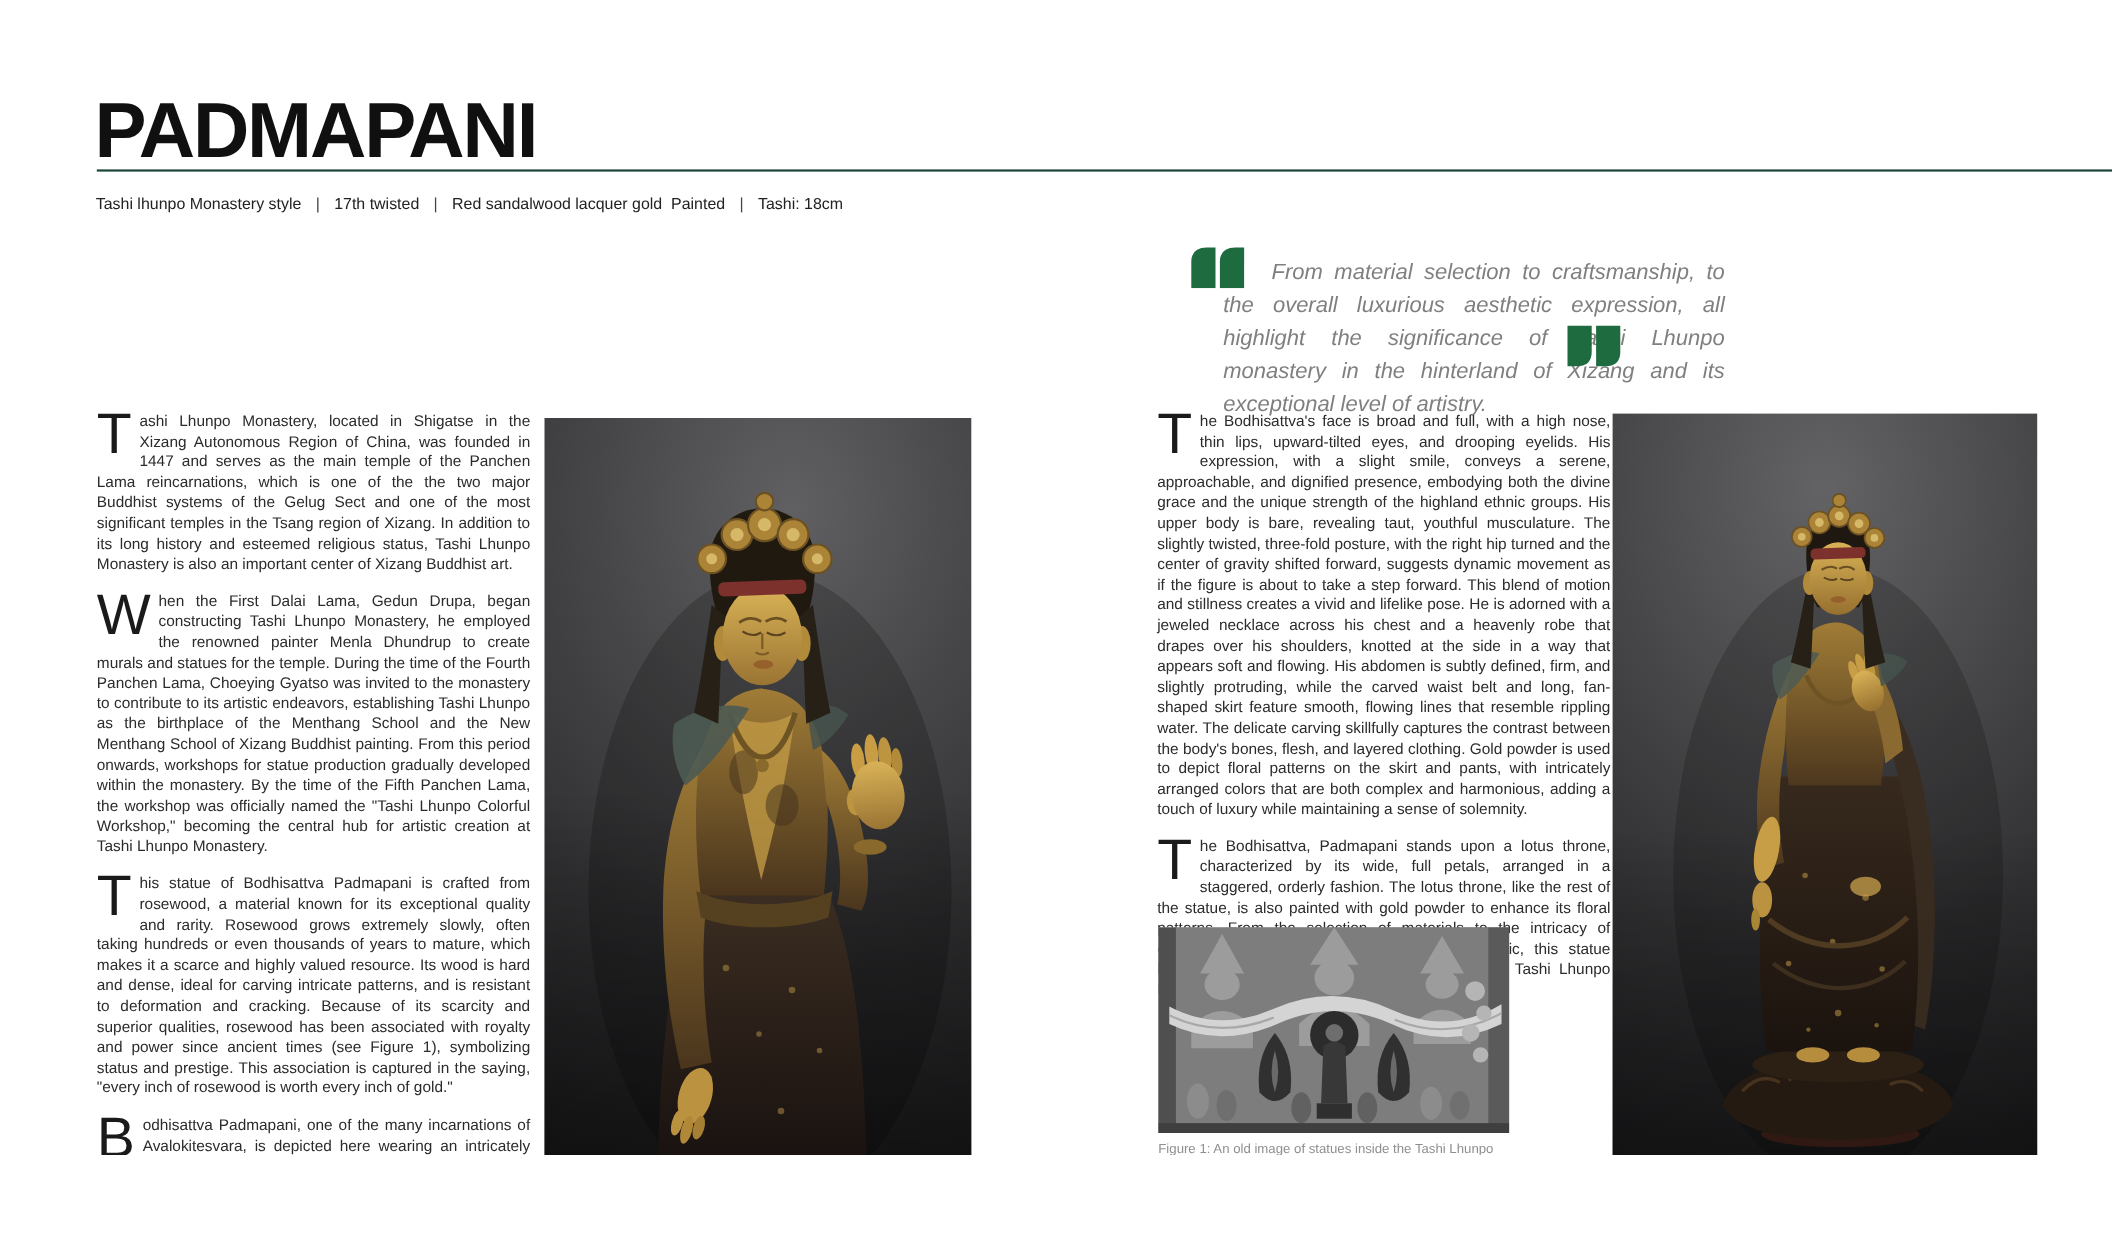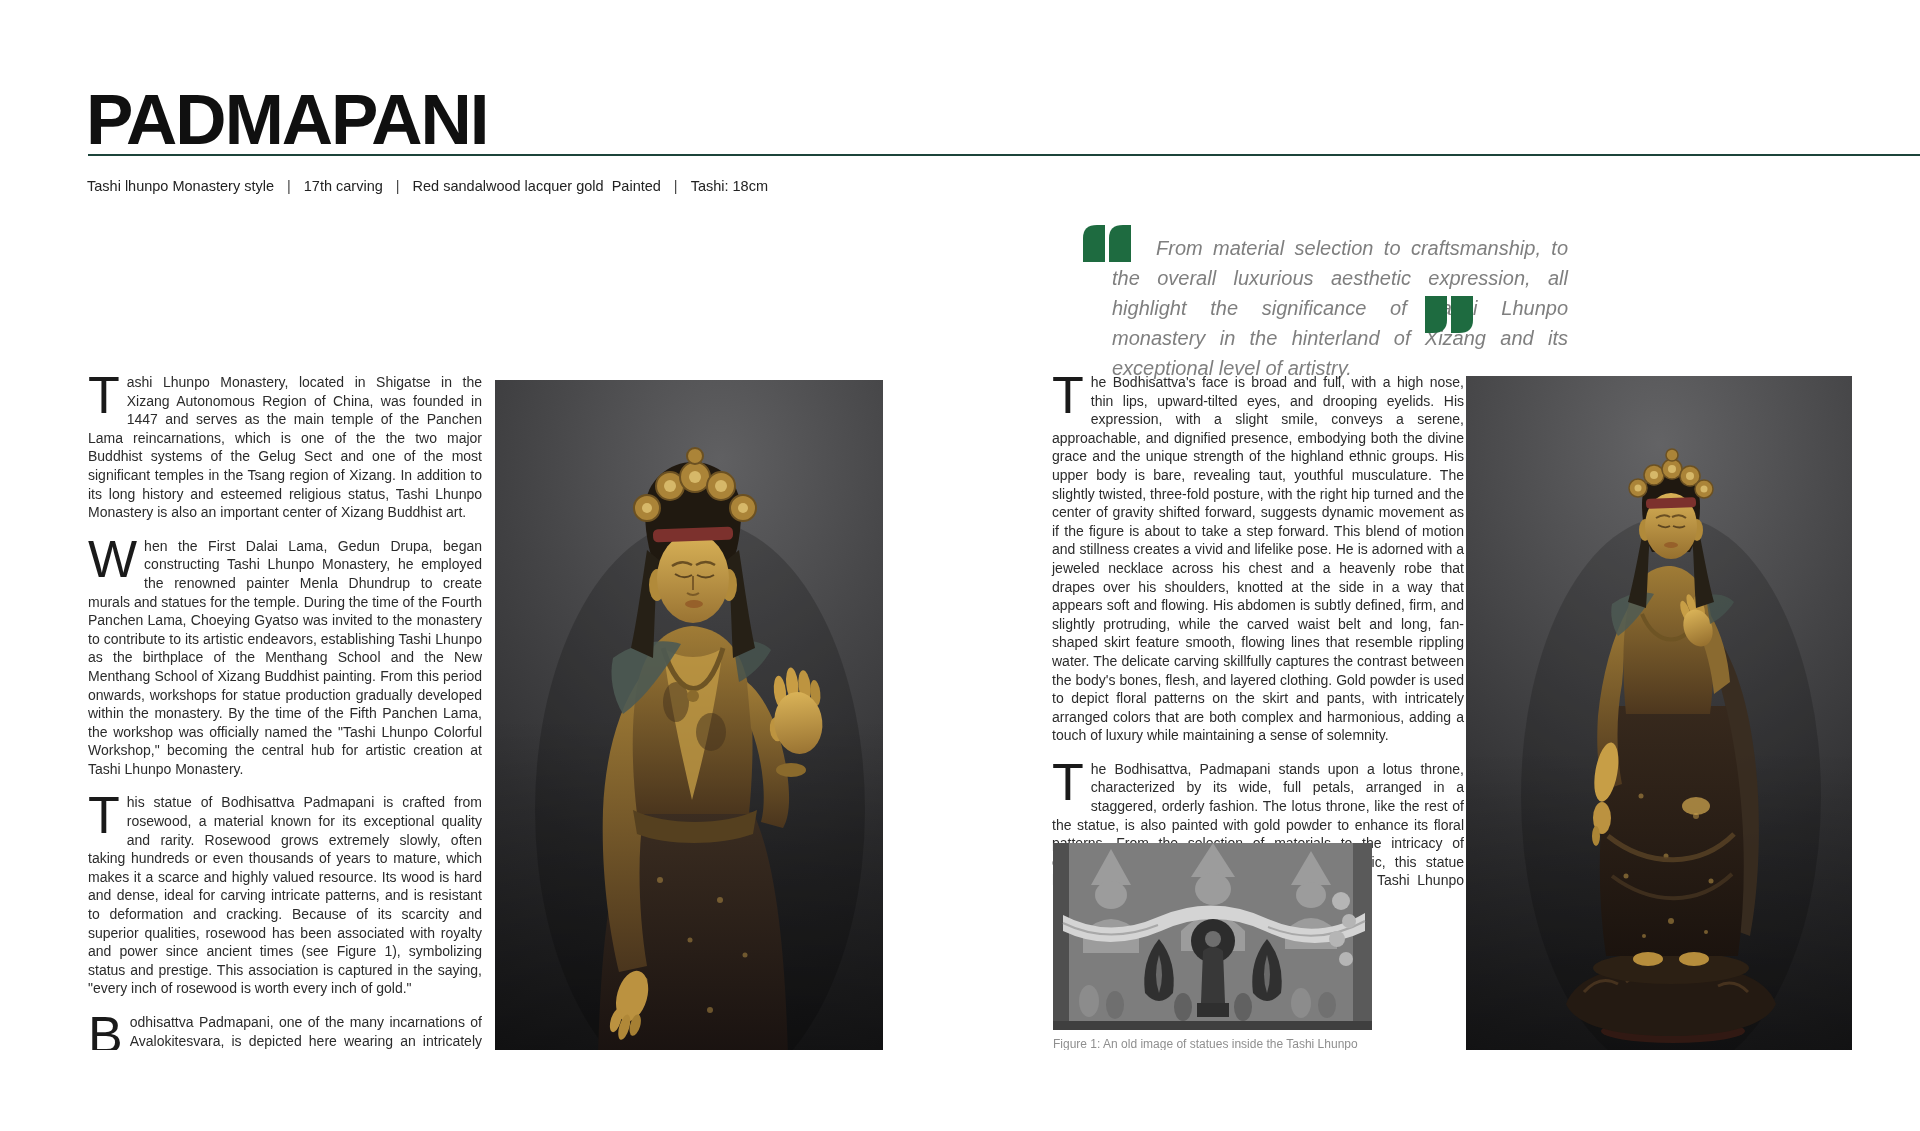--- a/index.html
+++ b/index.html
@@ -57,21 +57,21 @@
 </head>
 <body>
 
 <div class="spread">
 
   <h1 class="title">PADMAPANI</h1>
   <div class="rule"></div>
   <div class="meta">
     <span>Tashi lhunpo Monastery style</span>
     <span class="sep">|</span>
-    <span>17th carving</span>
+    <span>17th twisted</span>
     <span class="sep">|</span>
     <span>Red sandalwood lacquer gold  Painted</span>
     <span class="sep">|</span>
     <span>Tashi: 18cm</span>
   </div>
 
   <svg class="qmark open" width="54" height="40" viewBox="0 0 54 40">
     <path d="M4,40 L4,16 Q4,3 18,3 L26,3 L26,40 Z" fill="#1e6b40"></path>
     <path d="M30,40 L30,16 Q30,3 44,3 L52,3 L52,40 Z" fill="#1e6b40"></path>
   </svg>

